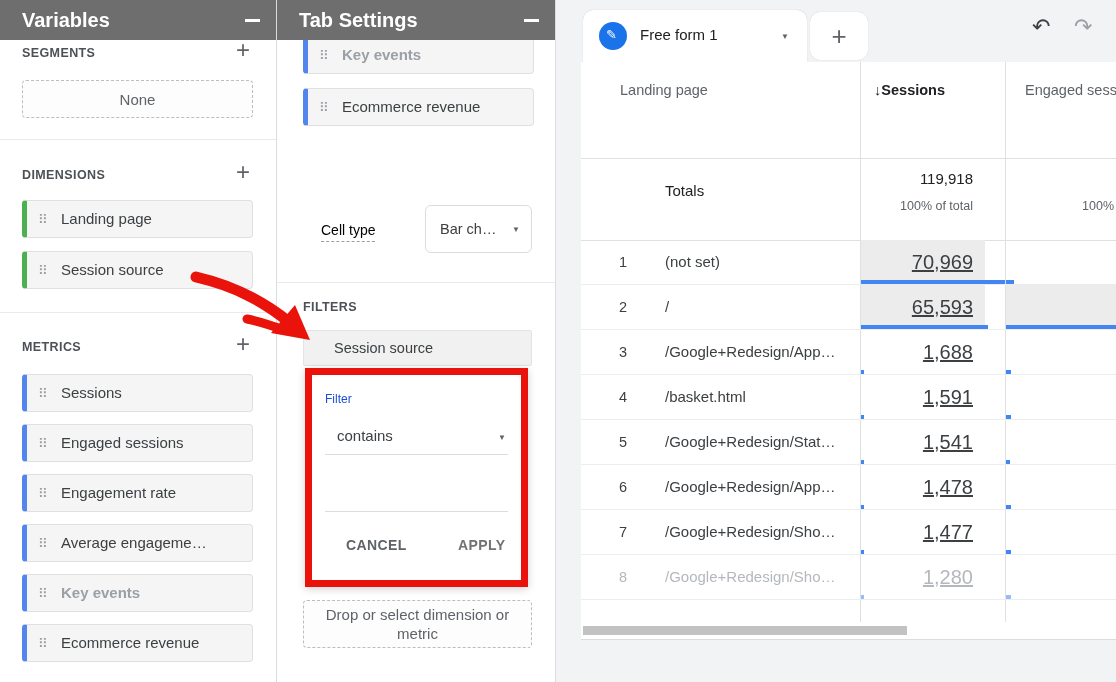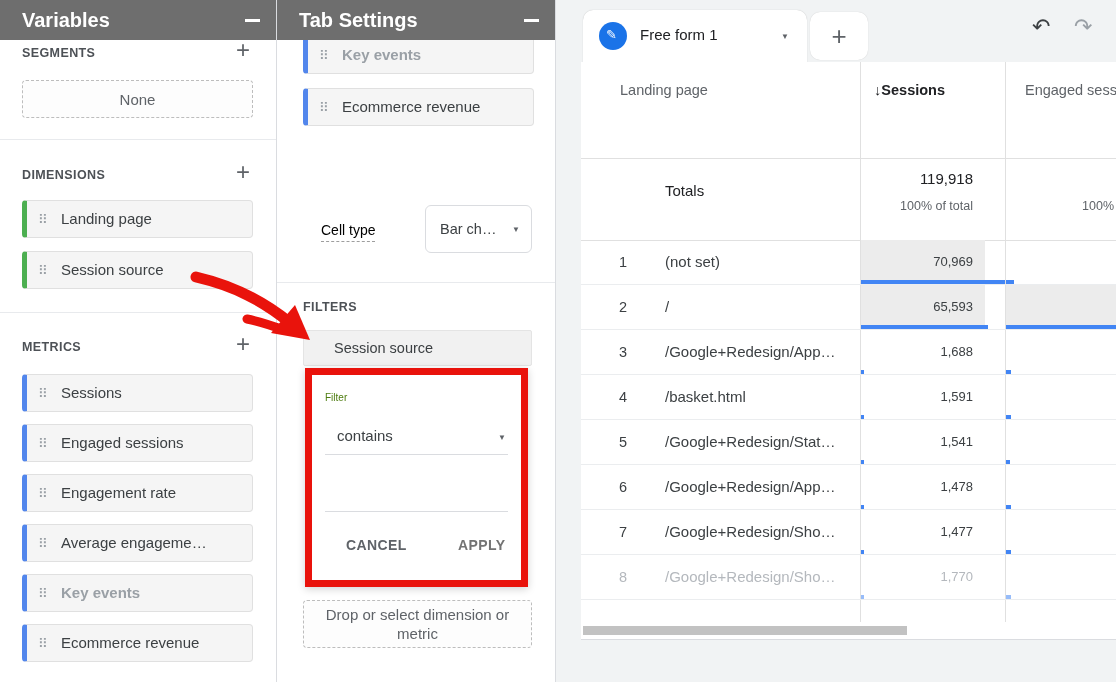--- a/index.html
+++ b/index.html
@@ -41,21 +41,21 @@
   #cell-type-select { position:absolute; left:148px; top:205px; width:107px; height:48px;
     border:1px solid #dadce0; border-radius:6px; background:#fff; cursor:pointer; }
   #cell-type-select .sel-val { position:absolute; left:14px; top:0; line-height:46px; font-size:14.5px; color:#3c4043; }
   #cell-type-select .caret { position:absolute; right:11px; top:19px; }
   #filters-label { top:300px; left:26px; }
   #filter-chip { position:absolute; left:26px; top:330px; width:229px; height:36px; background:#f1f1f1;
     border:1px solid #e4e4e4; border-radius:2px; cursor:pointer; }
   #filter-chip span { position:absolute; left:30px; line-height:34px; font-size:14.5px; color:#3c4043; }
   #red-annotation-box { position:absolute; left:28px; top:368px; width:223px; height:219px;
     border:7px solid #e9130c; z-index:8; background:#fff; box-shadow:0 2px 8px rgba(0,0,0,.18); }
-  #red-annotation-box .fld-label { position:absolute; left:13px; top:17px; font-size:10px; color:#4d7c0f; }
+  #red-annotation-box .fld-label { position:absolute; left:13px; top:17px; font-size:12px; color:#1d4ed8; }
   #condition-select { position:absolute; left:13px; top:46px; width:183px; height:32px; cursor:pointer; }
   #condition-select .sel-val { font-size:15px; color:#3c4043; line-height:30px;margin-left:12px; }
   #condition-select .caret { position:absolute; right:2px; top:12px; }
   .field-underline { position:absolute; left:13px; width:183px; height:1px; background:#dadce0; }
   #filter-value-input { position:absolute; left:13px; top:100px; width:180px; height:30px; border:none; outline:none;
     font-size:15px; color:#3c4043; font-family:inherit; background:transparent; }
   .dlg-btn { position:absolute; top:162px; font-size:14px; font-weight:700; letter-spacing:.4px; cursor:pointer; background:none; border:none; font-family:inherit; }
   #cancel-button { left:34px; color:#5f6368; }
   #apply-button { left:146px; color:#737373; }
   #drop-dimension { position:absolute; left:26px; top:600px; width:229px; height:48px; line-height:1.3; padding:0 14px; }
@@ -99,21 +99,21 @@
   .t-row { position:relative; width:535px; height:45px; border-bottom:1px solid #ebedef; }
   .t-row .num { position:absolute; left:30px; width:16px; text-align:right; line-height:44px; font-size:14.5px; color:#3c4043; }
   .t-row .page { position:absolute; left:84px; line-height:44px; font-size:15px; color:#3c4043;
     white-space:nowrap; max-width:188px; overflow:hidden; }
   .t-row .cell { position:absolute; top:0; height:44px; }
   .t-row .cell.sessions { left:280px; width:144px; }
   .t-row .cell.engaged { left:425px; width:180px; }
   .t-row .track { position:absolute; left:0; top:0; height:44px; background:#ececec; }
   .t-row .bar { position:absolute; left:0; bottom:0; height:4px; background:#4285f4; }
   .t-row .val { position:absolute; right:0; top:0; width:100%; text-align:right; padding-right:32px;
-    line-height:44px; font-size:13px; color:#3c4043; }
+    line-height:44px; font-size:20px; color:#3c4043;text-decoration:underline; }
   .t-row.faded .num, .t-row.faded .page, .t-row.faded .val { color:#b4b8bd; }
   .t-row.faded .bar { opacity:.55; }
   #h-scrollbar { position:absolute; left:2px; top:564px; width:324px; height:9px; background:#c2c2c2; cursor:pointer; }
 
   #arrow-overlay { position:absolute; left:0; top:0; width:1116px; height:682px; z-index:50; pointer-events:none; }
 </style>
 </head>
 <body>
 
 <div class="panel" id="variables-panel">
@@ -335,21 +335,21 @@
 
           <div class="bar" style="width: 2.8%;"></div>
         </div>
       </div>
       <div class="t-row faded">
         <span class="num">8</span>
         <span class="page">/Google+Redesign/Sho…</span>
         <div class="cell sessions">
 
           <div class="bar" style="width: 2%;"></div>
-          <div class="val">1,770</div>
+          <div class="val">1,280</div>
         </div>
         <div class="cell engaged">
 
           <div class="bar" style="width: 2.8%;"></div>
         </div>
       </div>
     </div>
 
   <div id="h-scrollbar"></div>
 </div>

